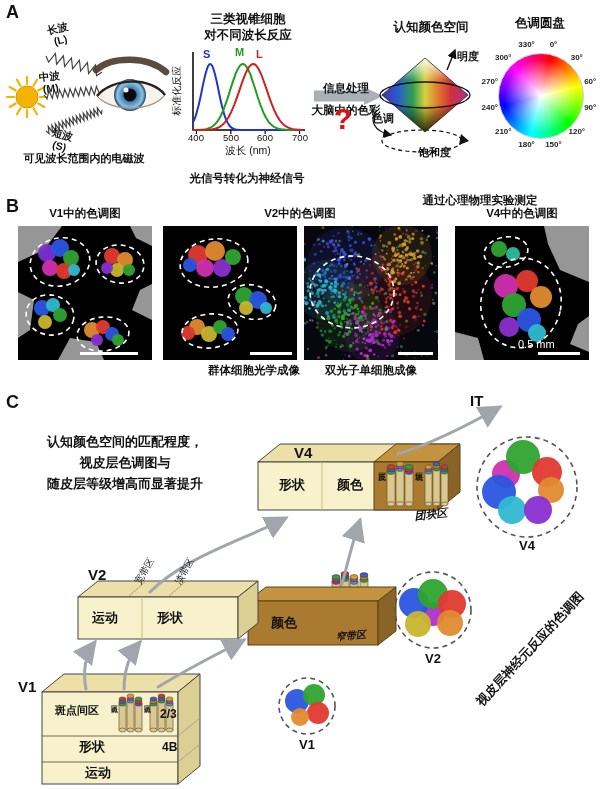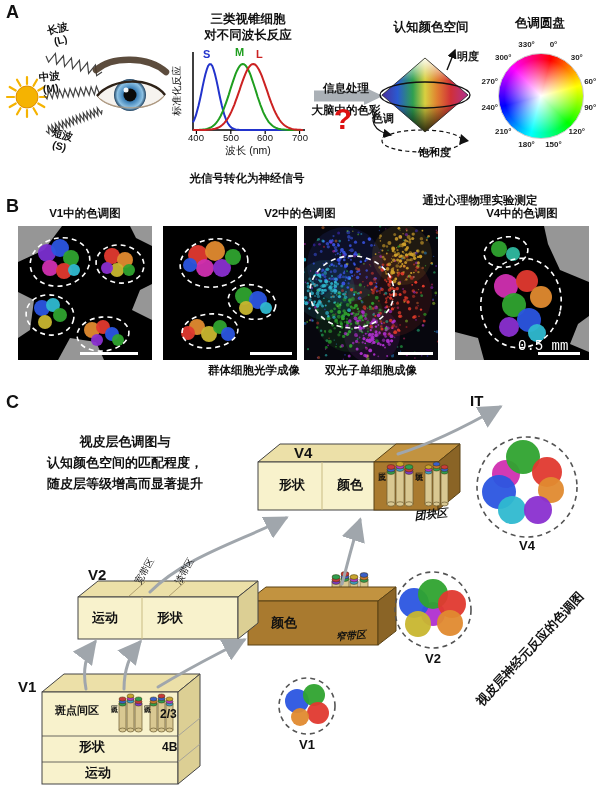--- a/index.html
+++ b/index.html
@@ -1221,20 +1221,21 @@
       <div>(L)</div>
   </div>
   <div class="tx ctr b" style="left:30px;top:70px;width:40px;font-size:10.5px;transform:rotate(-6deg);">
     <div>中波</div>
       <div>(M)</div>
   </div>
   <div class="tx ctr b" style="left:42px;top:128px;width:38px;font-size:10.5px;transform:rotate(15deg);">
     <div>短波</div>
       <div>(S)</div>
   </div>
+  <div class="tx ctr b" style="left:4px;top:152px;width:160px;font-size:11px;">可见波长范围内的电磁波</div>
 
   <div class="tx ctr b" style="left:186px;top:12px;width:124px;font-size:12.5px;">三类视锥细胞</div>
   <div class="tx ctr b" style="left:186px;top:28px;width:124px;font-size:12.5px;">对不同波长反应</div>
   <div class="tx ctr" style="left:139px;top:85px;width:76px;font-size:10px;transform:rotate(-90deg);">标准化反应</div>
   <div id="sLab0" class="tx b" style="left: 203px; top: 48px; font-size: 11px; color: rgb(34, 51, 204);">S</div>
   <div id="sLab1" class="tx b" style="left: 235px; top: 46px; font-size: 11px; color: rgb(31, 158, 31);">M</div>
   <div id="sLab2" class="tx b" style="left: 256px; top: 48px; font-size: 11px; color: rgb(204, 34, 34);">L</div>
   <div class="tx ctr" style="left:181px;top:133px;width:30px;font-size:9.5px;">400</div>
   <div class="tx ctr" style="left:216px;top:133px;width:30px;font-size:9.5px;">500</div>
   <div class="tx ctr" style="left:250px;top:133px;width:30px;font-size:9.5px;">600</div>
@@ -1252,26 +1253,26 @@
   <div class="tx b" style="left:418px;top:146px;font-size:11px;">饱和度</div>
   <div class="tx ctr b" style="left:500px;top:16px;width:80px;font-size:12.5px;">色调圆盘</div>
   <div class="tx ctr b" style="left:400px;top:170px;width:160px;font-size:11.5px;margin-top:24px;">通过心理物理实验测定</div>
 
   <div class="tx panel-letter" style="left:6px;top:196px;">B</div>
   <div class="tx ctr b" style="left:35px;top:207px;width:100px;font-size:11.5px;">V1中的色调图</div>
   <div class="tx ctr b" style="left:240px;top:207px;width:120px;font-size:11.5px;">V2中的色调图</div>
   <div class="tx ctr b" style="left:462px;top:207px;width:120px;font-size:11.5px;">V4中的色调图</div>
   <div class="tx ctr b" style="left:160px;top:364px;width:140px;font-size:11.5px;text-align:right;">群体细胞光学成像</div>
   <div class="tx ctr b" style="left:301px;top:364px;width:140px;font-size:11.5px;">双光子单细胞成像</div>
-  <div class="tx" style="left:518px;top:338px;font-size:14px;color:#fff;font-family:Liberation Mono, monospace;">0.5 mm</div>
+  <div class="tx" style="left:518px;top:338px;font-size:11px;color:#fff;">0.5 mm</div>
 
   <div class="tx panel-letter" style="left:6px;top:392px;">C</div>
   <div class="tx ctr b" style="left:25px;top:432px;width:200px;font-size:13px;line-height:1.6;">
+    <div>认知颜色空间的匹配程度，</div>
     <div>视皮层色调图与</div>
-    <div>认知颜色空间的匹配程度，</div>
     <div>随皮层等级增高而显著提升</div>
   </div>
   <div class="tx b" style="left:470px;top:392px;font-size:15px;">IT</div>
 
   <div class="tx b" style="left:294px;top:444px;font-size:15px;">V4</div>
   <div class="tx ctr b" style="left:272px;top:478px;width:40px;font-size:13px;">形状</div>
   <div class="tx ctr b" style="left:330px;top:478px;width:40px;font-size:13px;">颜色</div>
   <div class="tx vert" style="left:377px;top:466px;font-size:8px;">反应区</div>
   <div class="tx vert" style="left:414px;top:466px;font-size:8px;">斑块区</div>
   <div class="tx ctr b" style="left:406px;top:508px;width:50px;font-size:11px;font-style:italic;transform:rotate(-6deg);">团块区</div>

